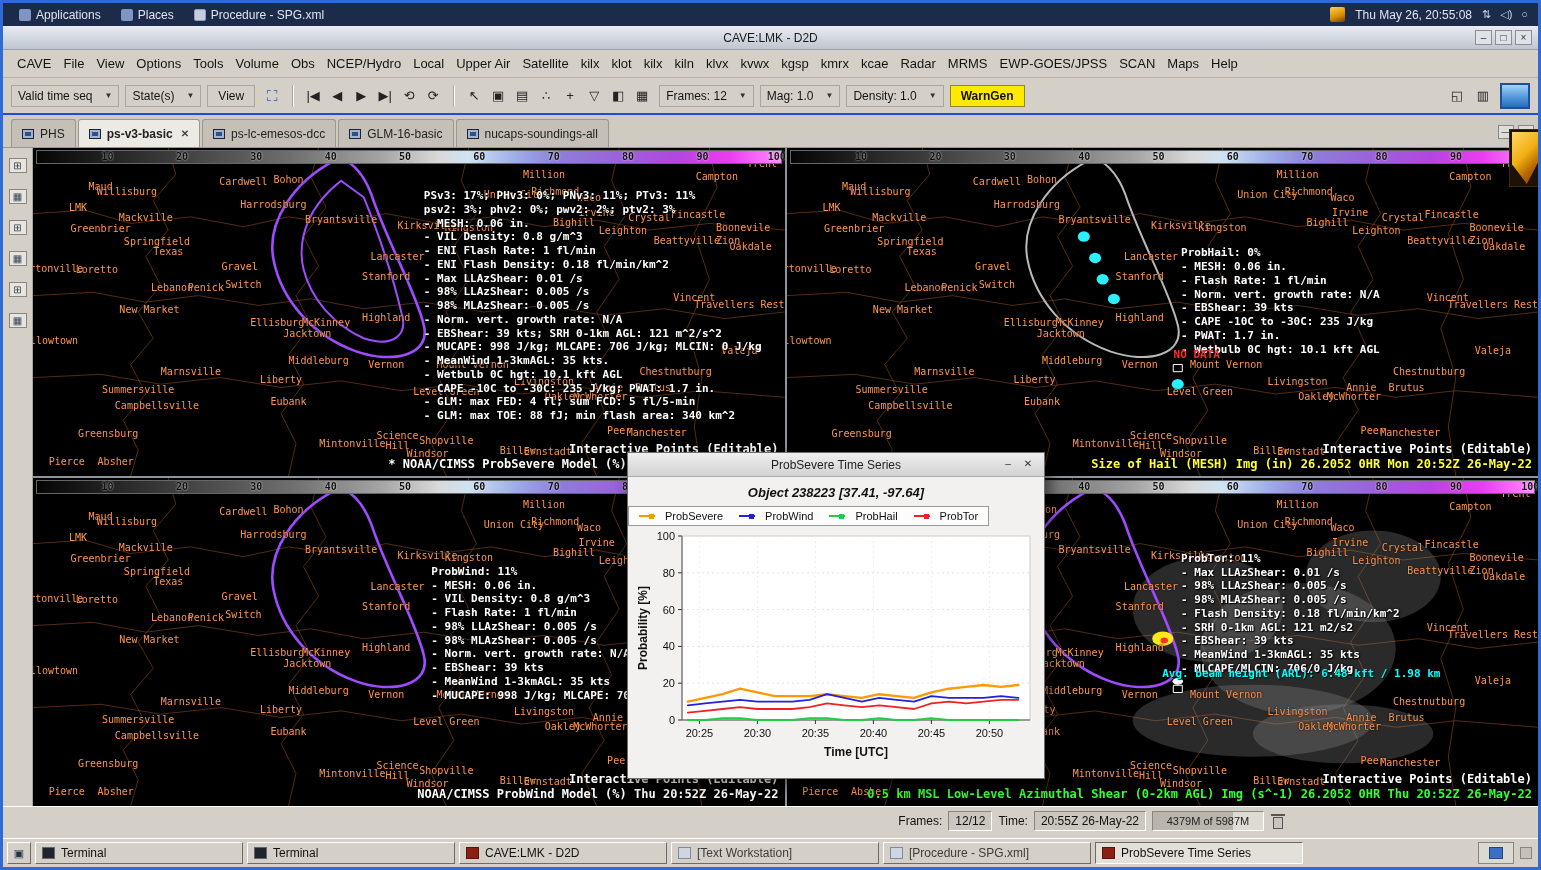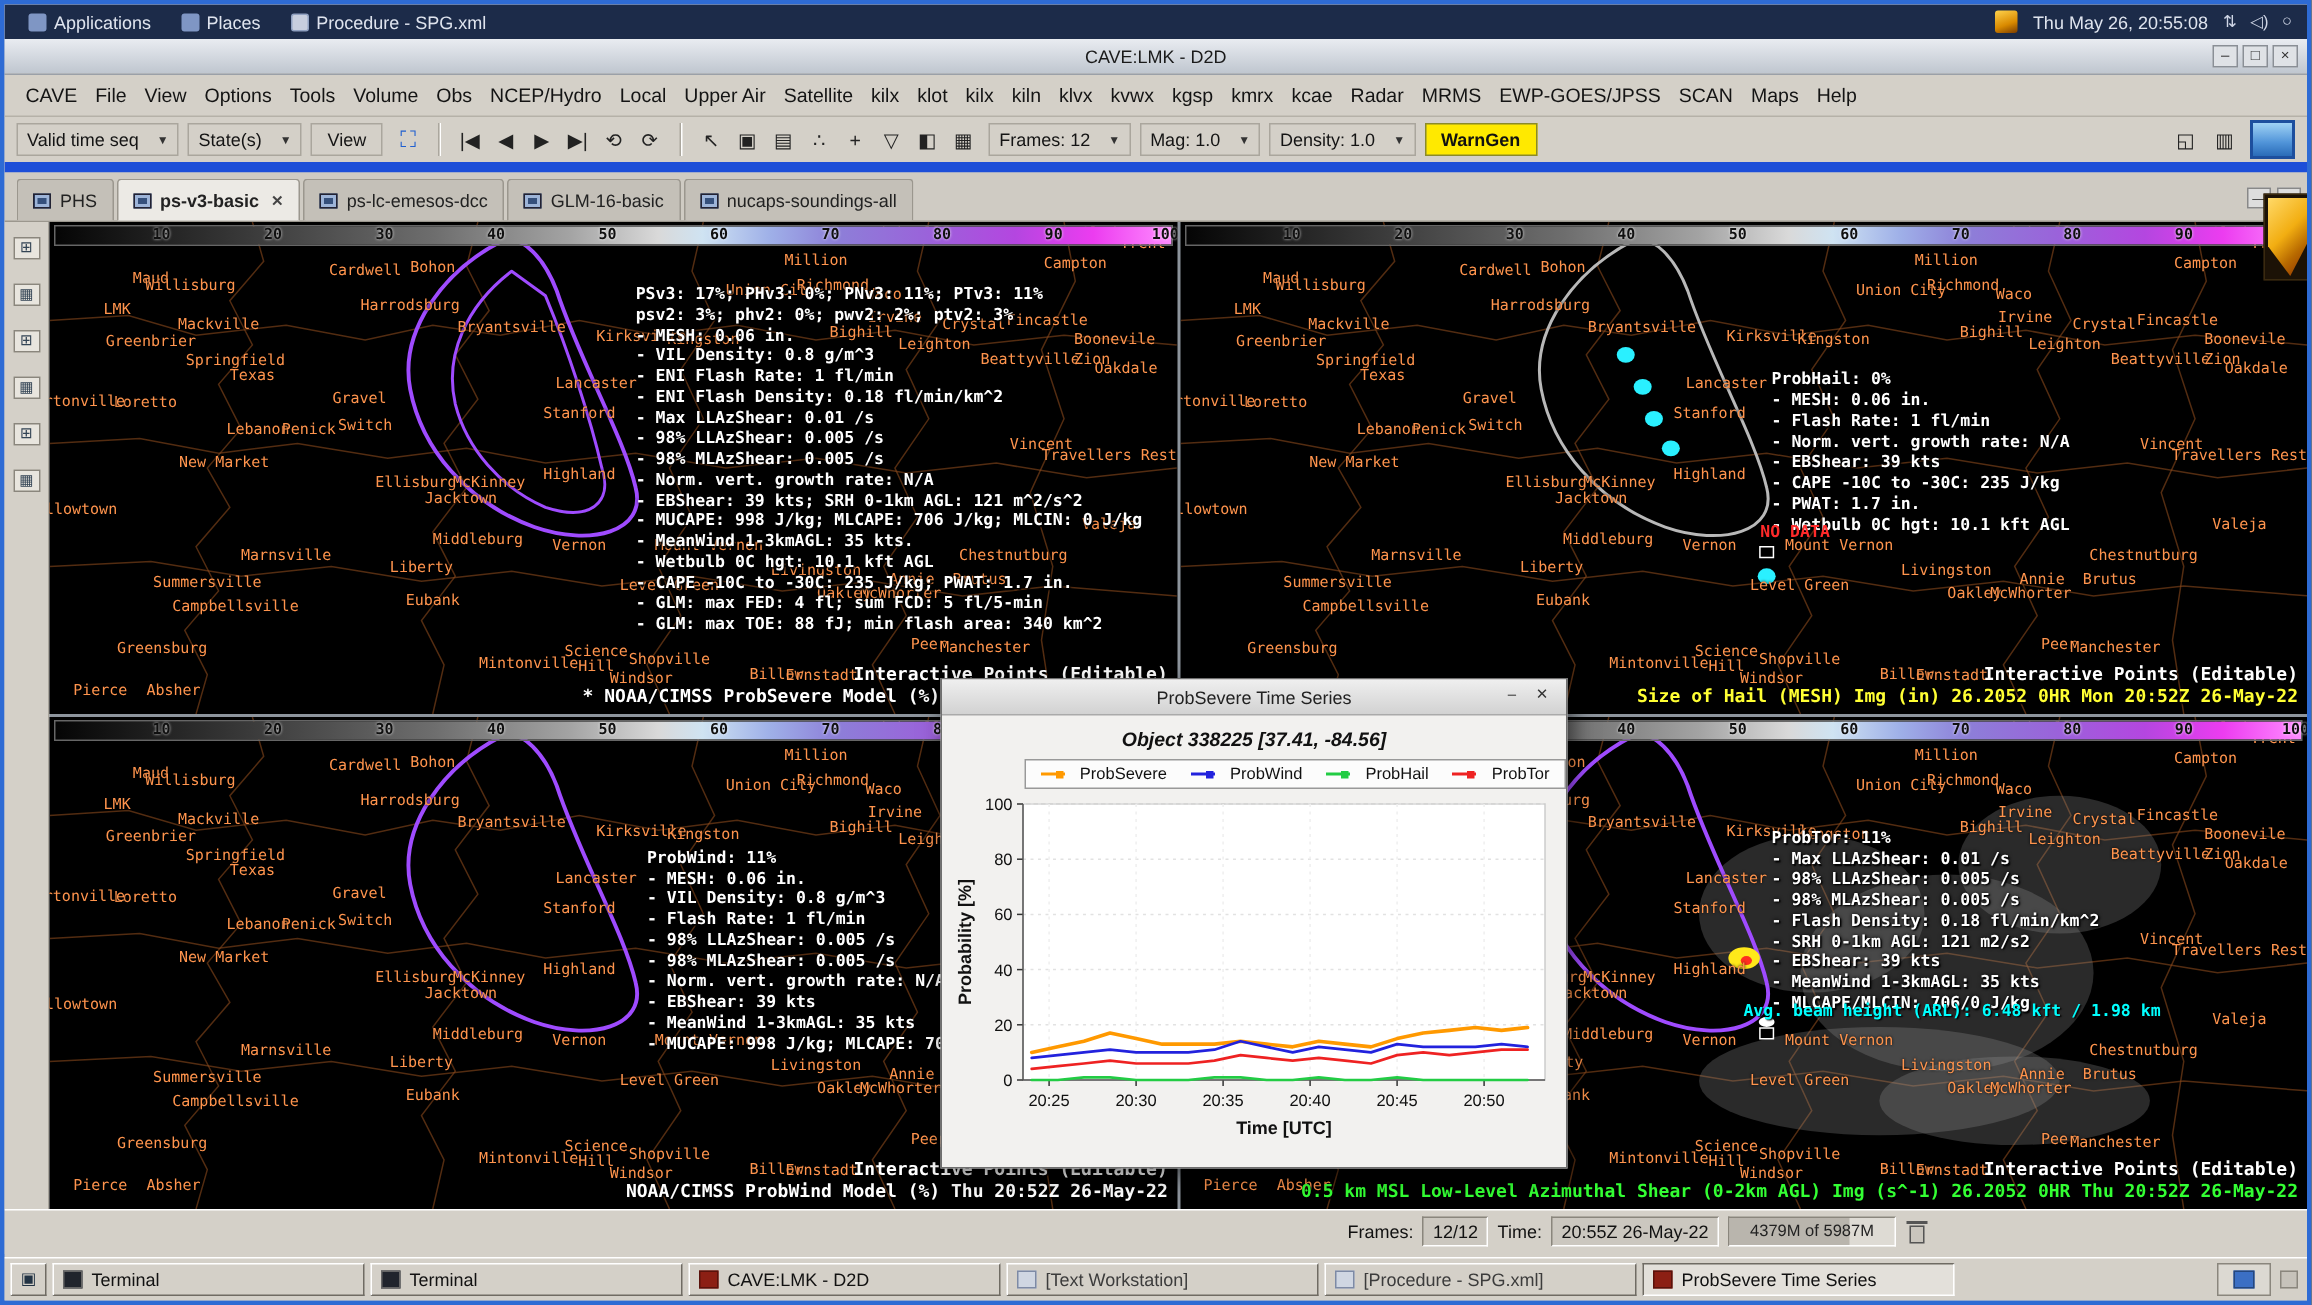--- a/index.html
+++ b/index.html
@@ -17,21 +17,21 @@
 
   
   #titlebar{position:absolute;left:0;top:23px;width:100%;height:24px;background:linear-gradient(#e9ecf1,#bfc6cf);border-bottom:1px solid #9aa0a8;display:flex;align-items:center;justify-content:center;font-size:12px;color:#1a1a1a}
   .win-btns{position:absolute;right:6px;top:4px;display:flex;gap:3px}
   .win-btn{width:17px;height:15px;border:1px solid #8a8f96;background:#dfe2e6;font-size:10px;line-height:13px;text-align:center;color:#333}
 
   #menubar{position:absolute;left:0;top:47px;width:100%;height:28px;background:#d4d0c8;border-bottom:1px solid #b5b1a8;display:flex;align-items:center;padding:0 8px;font-size:13px;color:#141414}
   .menu-item{padding:4px 6px;white-space:nowrap}
 
   
-  #toolbar{position:absolute;left:0;top:75px;width:100%;height:37px;background:#d4d0c8;border-bottom:7px solid #1d4ed8;display:flex;align-items:center;gap:6px;padding:0 8px;font-size:12px;color:#141414}
+  #toolbar{position:absolute;left:0;top:75px;width:100%;height:37px;background:#d4d0c8;border-bottom:2px solid #1d4ed8;display:flex;align-items:center;gap:6px;padding:0 8px;font-size:12px;color:#141414}
   .tb-combo{display:flex;align-items:center;gap:12px;padding:3px 6px;border:1px solid #aaa69d;background:#d4d0c8;white-space:nowrap}
   .caret{font-size:8px;color:#333}
   .tb-btn{padding:3px 10px;border:1px solid #aaa69d;background:#d4d0c8}
   .tb-sep{width:1px;height:22px;background:#aba79e;margin:0 3px;box-shadow:1px 0 0 #fff}
   .tb-icon{width:22px;height:22px;display:flex;align-items:center;justify-content:center;font-size:13px;color:#222}
   .tb-icon.blue{color:#1f5fd0;font-size:15px}
   #warngen-btn{background:#ffe900;border:1px solid #8a8a2a;padding:3px 10px;font-size:12px;color:#111;font-weight:bold}
   #toolbar-right{margin-left:auto;display:flex;align-items:center;gap:6px}
   #mini-thumb{width:30px;height:26px;border:2px solid #1d4f9e;background:linear-gradient(180deg,#9fd2f5 0%,#4f93d8 60%,#2a6cb8 100%)}
 
@@ -95,21 +95,21 @@
   #task-widget-inner{width:14px;height:12px;background:#3b6fc4;border:1px solid #24477e}
   #corner-grip{width:12px;height:12px;border:1px solid #8a867d;background:#c6c2ba}
 
   
   #dialog{position:absolute;left:624px;top:449px;width:418px;height:327px;background:#f2f1ef;border:1px solid #6f6f6f;box-shadow:3px 5px 14px rgba(0,0,0,.55);z-index:50}
   #dialog-titlebar{height:24px;background:linear-gradient(#efefef,#d2d2d2);border-bottom:1px solid #aaa;display:flex;align-items:center;justify-content:center;font-size:12px;color:#222;position:relative}
   .dlg-btn{position:absolute;top:4px;width:16px;height:15px;font-size:10px;line-height:14px;text-align:center;color:#333}
   #dlg-min{right:28px}
   #dlg-close{right:8px}
   #chart-title{text-align:center;font-weight:bold;font-style:italic;font-size:13px;margin-top:8px;color:#111;font-family:"Liberation Sans",sans-serif}
-  #legend{display:flex;justify-content:flex-end;margin-top:6px}
+  #legend{display:flex;justify-content:flex-start;margin-top:6px}
   #legend-box{display:flex;gap:16px;border:1px solid #999;background:#fcfcfc;padding:3px 10px;font-size:11px;color:#111;align-items:center}
   .legend-item{display:flex;align-items:center;gap:5px}
   .legend-line{display:inline-block;width:16px;height:0;border-top:2px solid}
   .legend-dot{display:inline-block;width:5px;height:5px;margin-left:-11px;margin-right:6px}
   #chart-wrap{position:relative;margin-top:2px;margin-left:6px}
 </style>
 </head>
 <body>
 
 <div id="screen">
@@ -773,21 +773,21 @@
       <span class="trash"></span>
     </div>
   </div>
 
   <div id="dialog">
     <div id="dialog-titlebar">
       <span>ProbSevere Time Series</span>
       <span class="dlg-btn" id="dlg-min">–</span>
       <span class="dlg-btn" id="dlg-close">✕</span>
     </div>
-    <div id="chart-title">Object 338225 [37.41, -84.56]</div>
+    <div id="chart-title">Object 238223 [37.41, -97.64]</div>
     <div id="legend">
         <div id="legend-box">
           <span class="legend-item">
             <span class="legend-line" style="border-top-color: rgb(255, 153, 0);"></span>
             <span class="legend-dot" style="background: rgb(255, 153, 0);"></span>
             <span>ProbSevere</span>
           </span>
           <span class="legend-item">
             <span class="legend-line" style="border-top-color: rgb(34, 34, 221);"></span>
             <span class="legend-dot" style="background: rgb(34, 34, 221);"></span>

